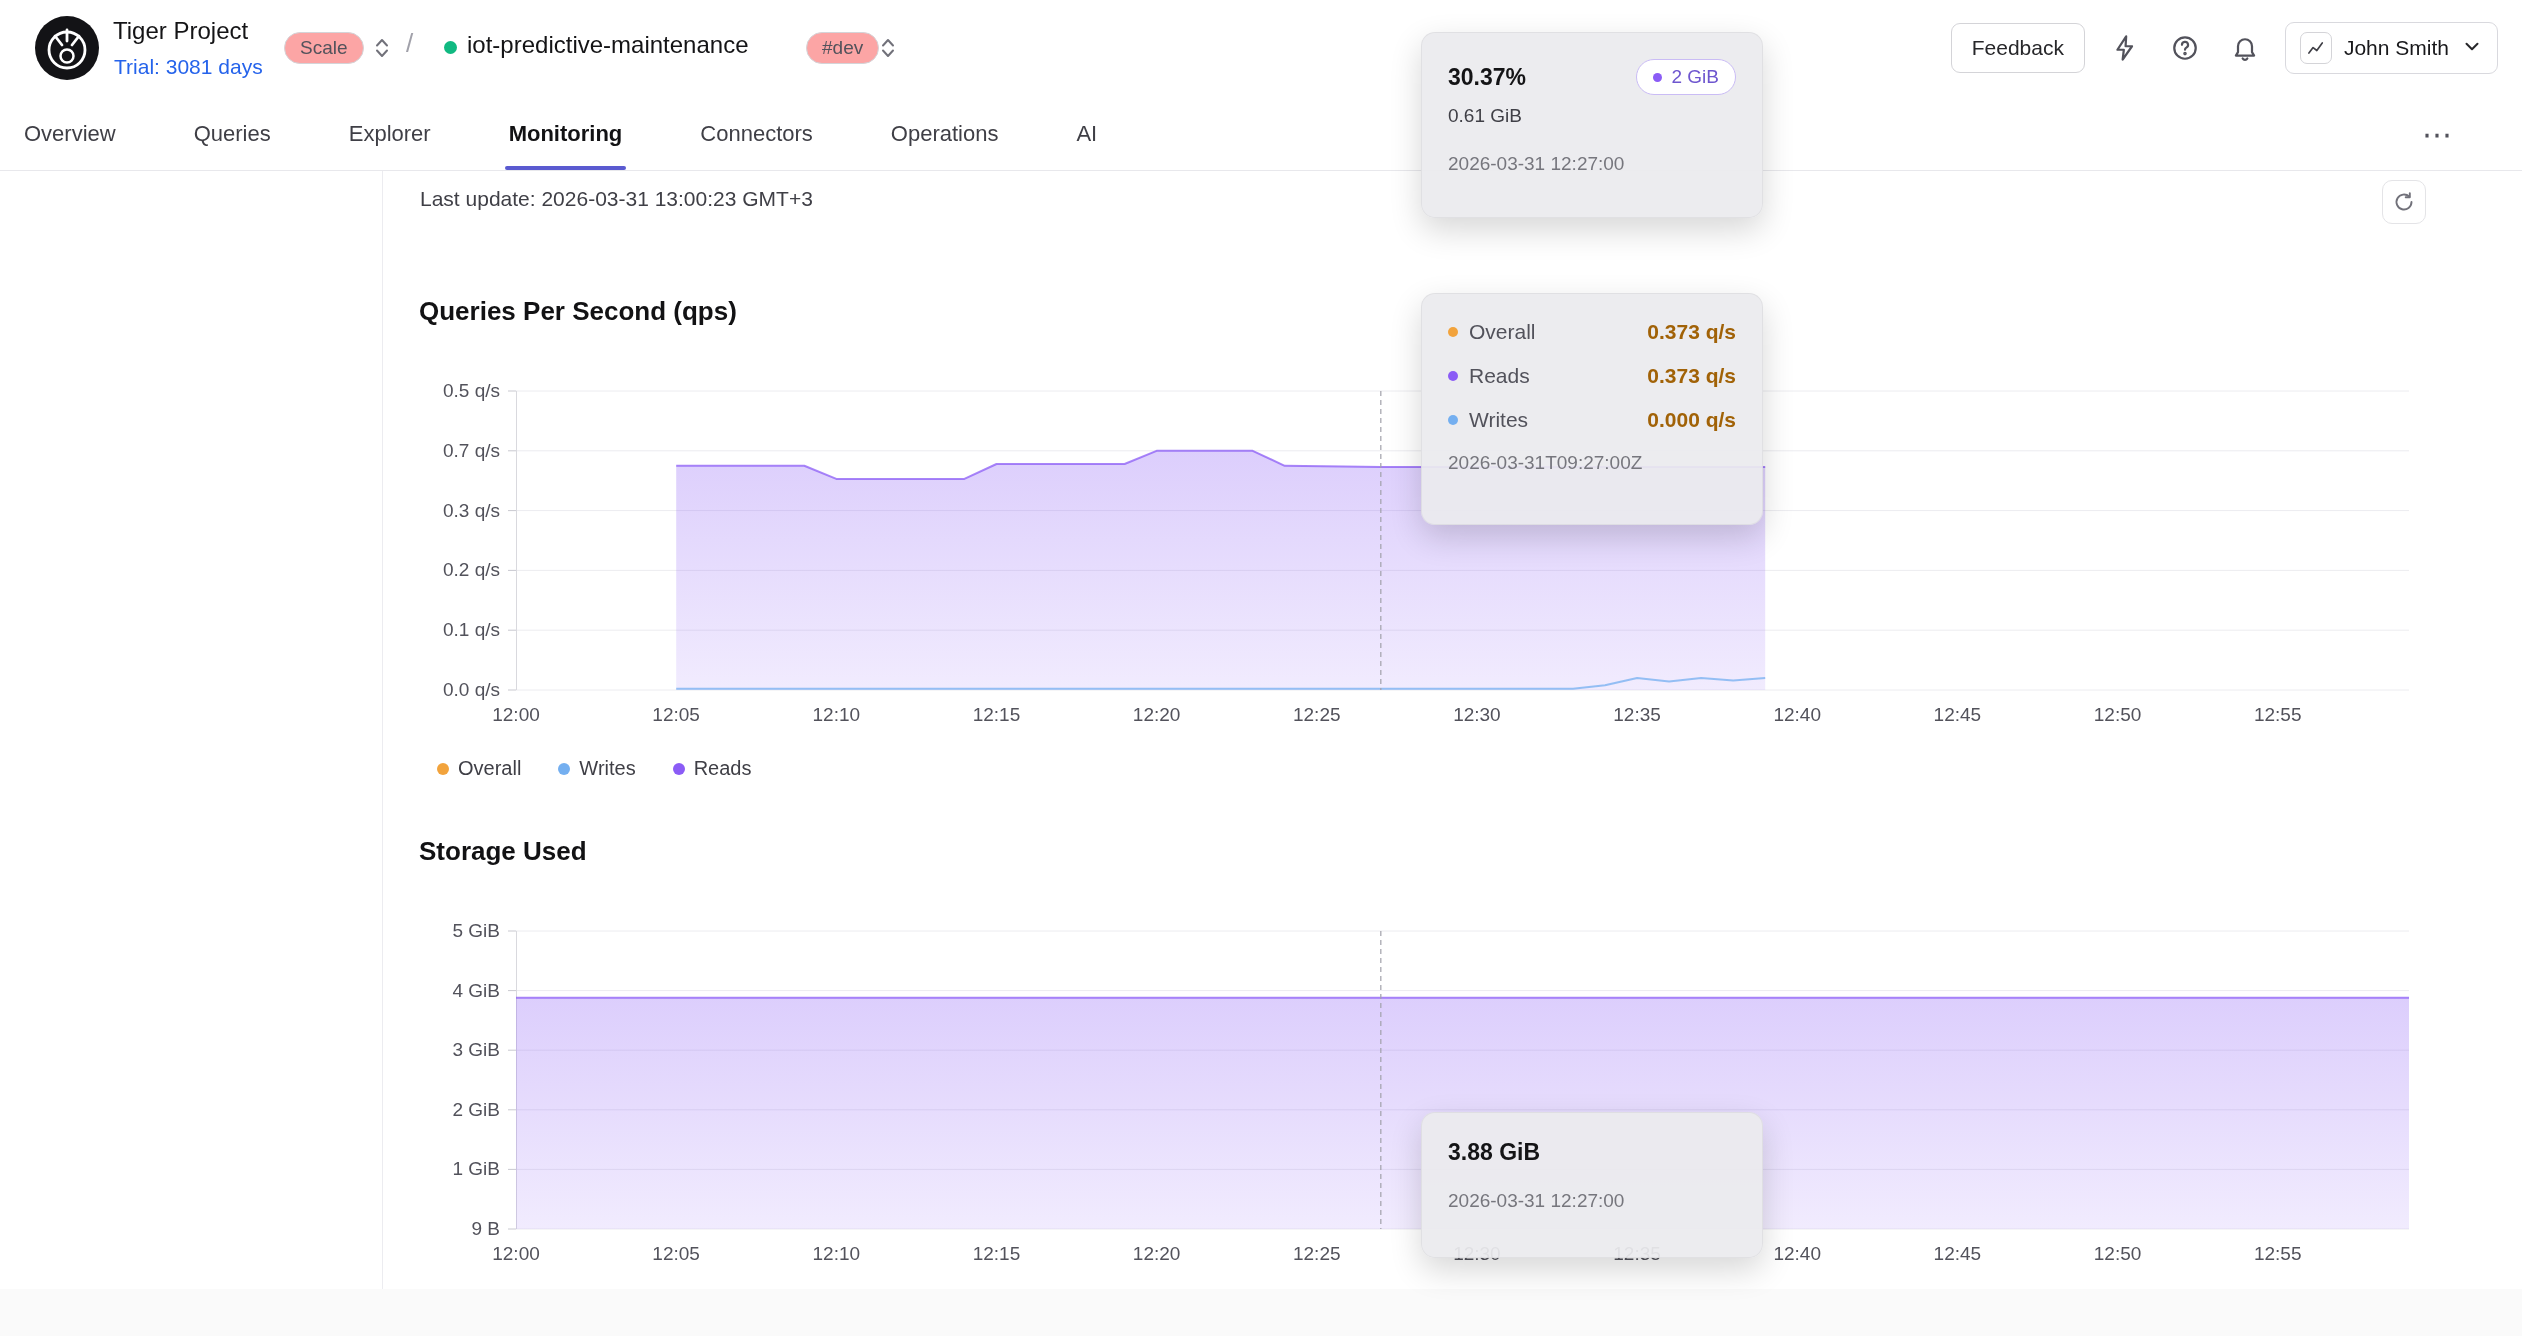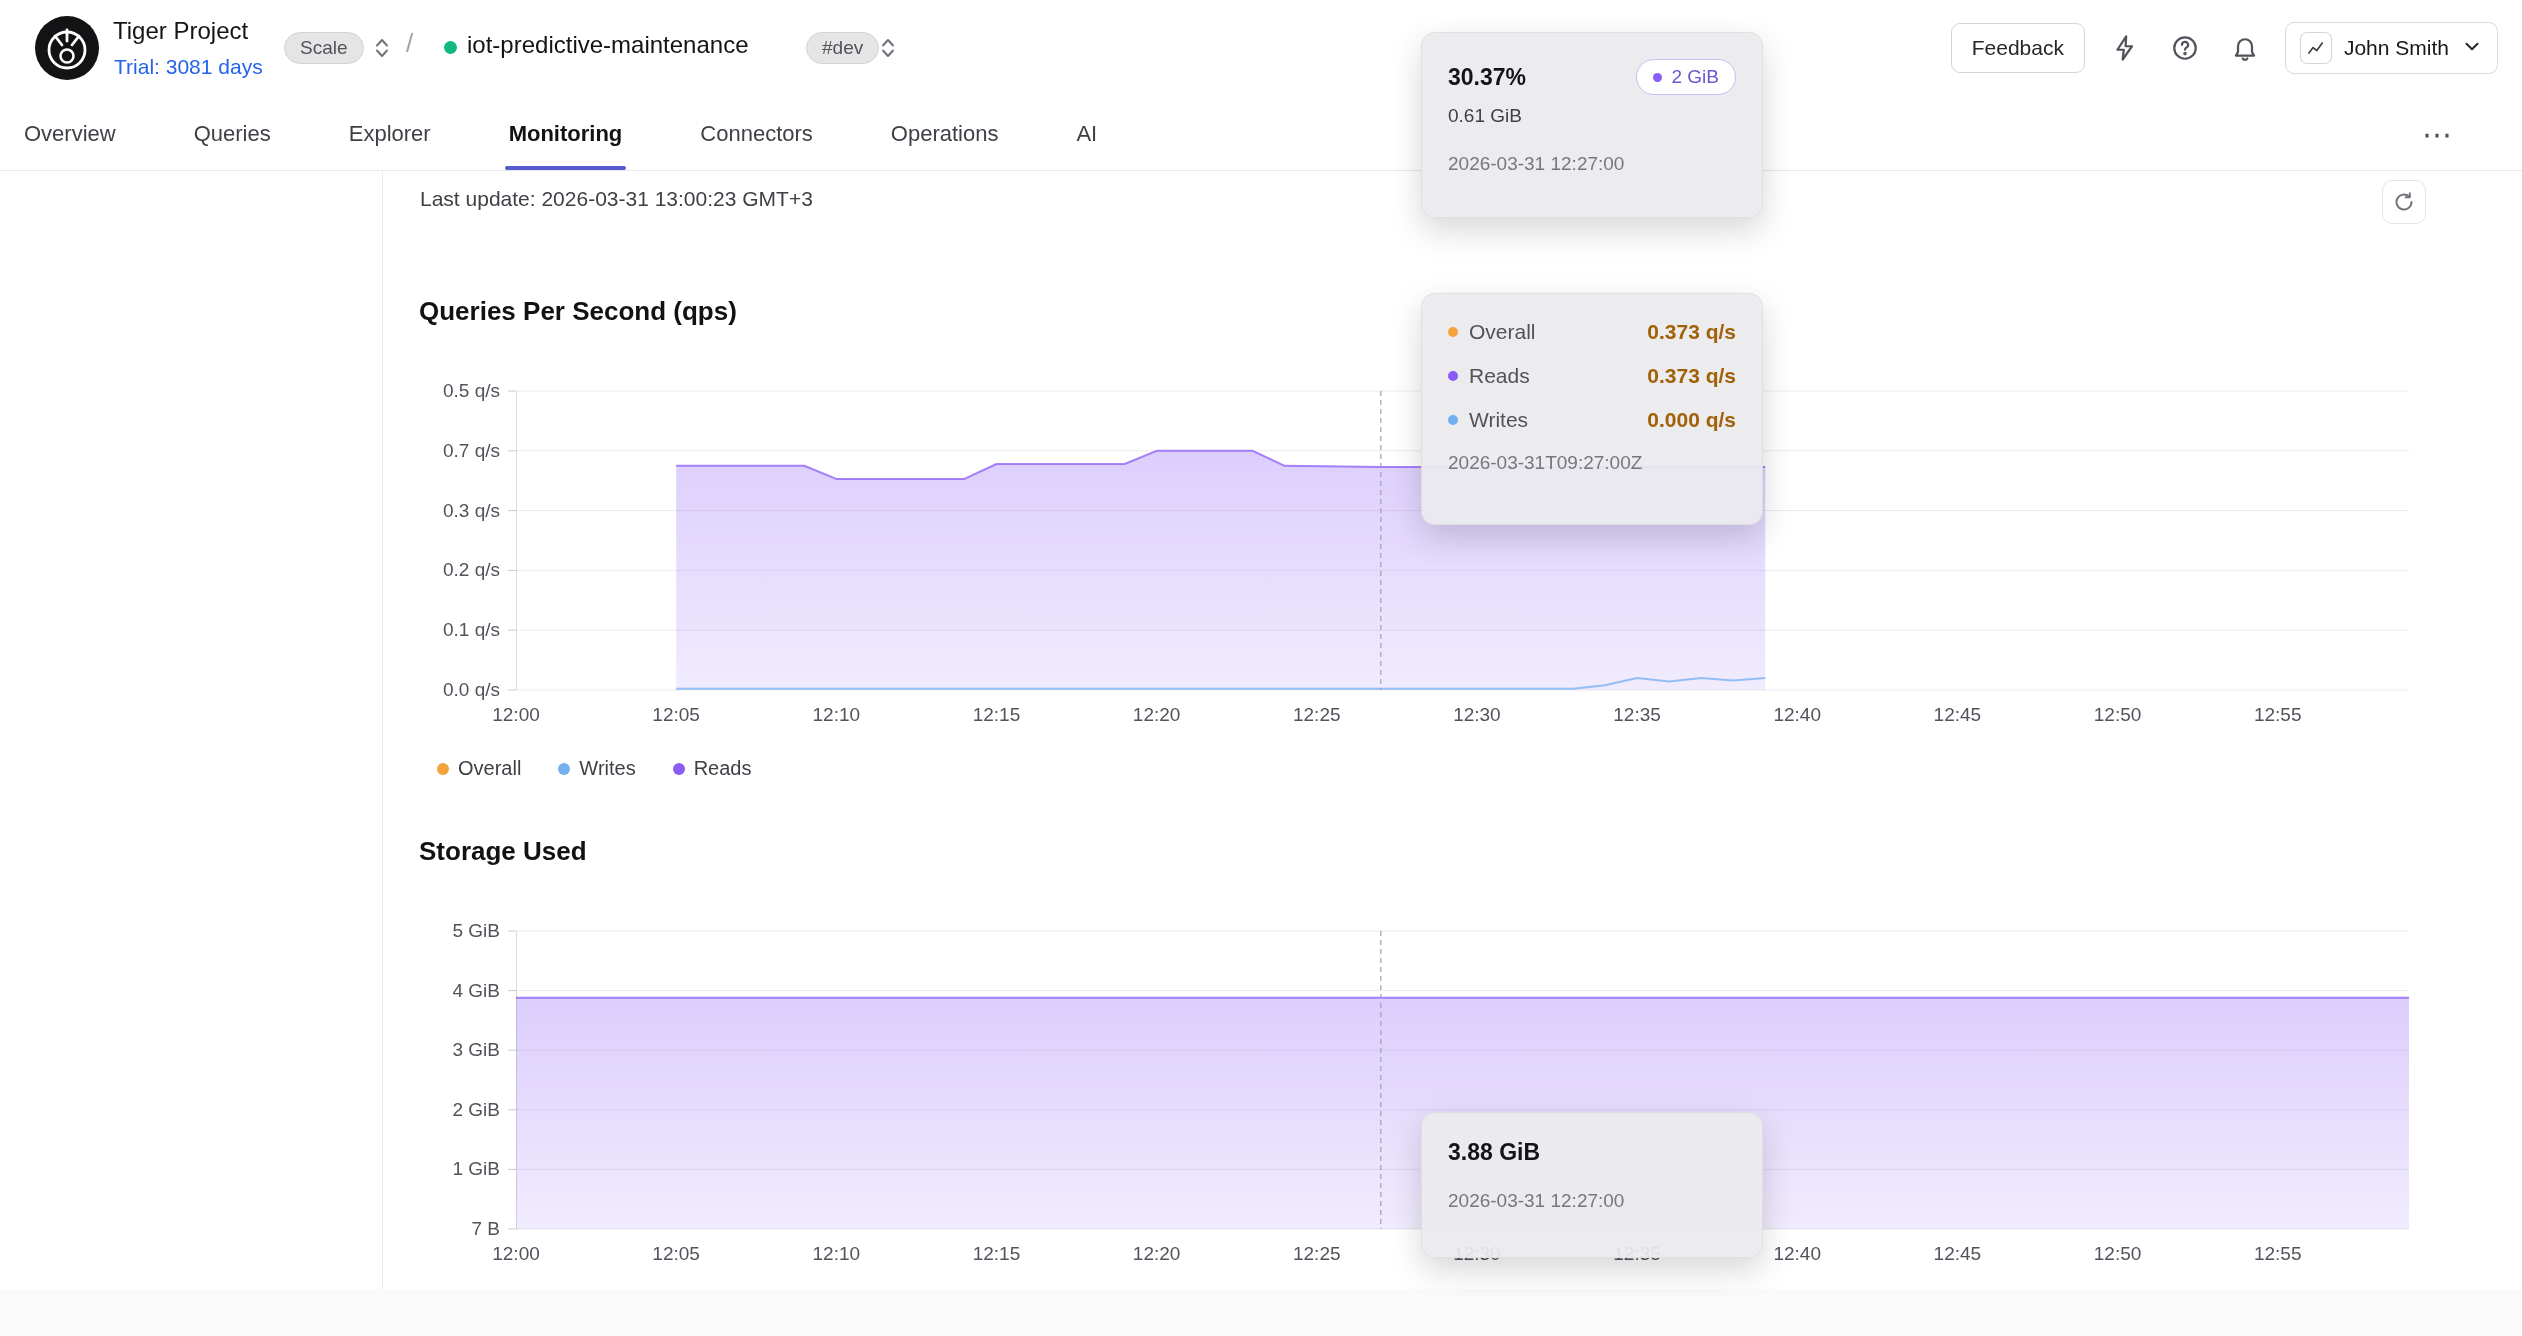--- a/index.html
+++ b/index.html
@@ -4,21 +4,21 @@
 <style>
   *{box-sizing:border-box;margin:0;padding:0}
   html,body{width:2522px;height:1336px;overflow:hidden}
   body{font-family:"Liberation Sans",sans-serif;background:#ffffff;color:#18181b;position:relative}
 
   
   .header{position:absolute;left:0;top:0;width:2522px;height:97px;background:#fff;z-index:10}
   .logo{position:absolute;left:35px;top:16px;width:64px;height:64px}
   .project-title{position:absolute;left:113px;top:17px;font-size:24px;font-weight:400;color:#141416}
   .trial-link{position:absolute;left:114px;top:55px;font-size:21px;color:#2563eb;cursor:pointer}
-  .pill-badge{position:absolute;display:inline-flex;align-items:center;height:32px;padding:0 15px;border:1px solid #d4d4d8;border-radius:999px;font-size:19px;color:#52525b;background:#e5e5e5}
+  .pill-badge{position:absolute;display:inline-flex;align-items:center;height:32px;padding:0 15px;border:1px solid #d4d4d8;border-radius:999px;font-size:19px;color:#52525b;background:#fca5a5}
   .badge-scale{left:284px;top:32px}
   .badge-dev{left:806px;top:32px}
   .unfold-btn{position:absolute;width:24px;height:24px;top:36px;cursor:pointer}
   .unfold-1{left:370px}.unfold-2{left:876px}
   .crumb-slash{position:absolute;left:406px;top:28px;font-size:26px;color:#a1a1aa}
   .status-dot{position:absolute;left:444px;top:41px;width:13px;height:13px;border-radius:50%}
   .service-name{position:absolute;left:467px;top:31px;font-size:24px;font-weight:400;color:#141416}
   .header-right{position:absolute;right:24px;top:22px;height:52px;display:flex;align-items:center;gap:20px}
   .btn-outline{display:inline-flex;align-items:center;height:50px;padding:0 20px;border:1px solid #d4d4d8;border-radius:9px;background:#fff;font-size:21px;color:#27272a;cursor:pointer}
   .icon-btn{width:40px;height:40px;display:flex;align-items:center;justify-content:center;cursor:pointer;background:transparent;border:none}
@@ -250,21 +250,21 @@
       <defs>
         <linearGradient id="storage-grad-0" x1="0" y1="0" x2="0" y2="1">
           <stop offset="0%" stop-color="#8b5cf6" stop-opacity="0.30"></stop>
           <stop offset="100%" stop-color="#8b5cf6" stop-opacity="0.12"></stop>
         </linearGradient>
       </defs>
       <path d="M0.0,66.8L1893.0,66.8L1893.0,298L0.0,298Z" fill="url(#storage-grad-0)" stroke="none"></path>
       <path d="M0.0,66.8L1893.0,66.8" fill="none" stroke="#8b5cf6" stroke-width="2" stroke-opacity="0.75" stroke-linejoin="round"></path>
       <line x1="864.8223350253807" x2="864.8223350253807" y1="0" y2="298" stroke="#a1a1aa" stroke-width="1.2" stroke-dasharray="5 4"></line>
     </svg>
-<div class="ytick" style="top: 298px;">7 B</div>
+<div class="ytick" style="top: 298px;">9 B</div>
     <div class="ytick" style="top: 238.4px;">1 GiB</div>
     <div class="ytick" style="top: 178.8px;">2 GiB</div>
     <div class="ytick" style="top: 119.2px;">3 GiB</div>
     <div class="ytick" style="top: 59.6px;">4 GiB</div>
     <div class="ytick" style="top: 0px;">5 GiB</div>
     <div class="xtick" style="left: 0px;">12:00</div>
     <div class="xtick" style="left: 160.152px;">12:05</div>
     <div class="xtick" style="left: 320.305px;">12:10</div>
     <div class="xtick" style="left: 480.457px;">12:15</div>
     <div class="xtick" style="left: 640.609px;">12:20</div>

